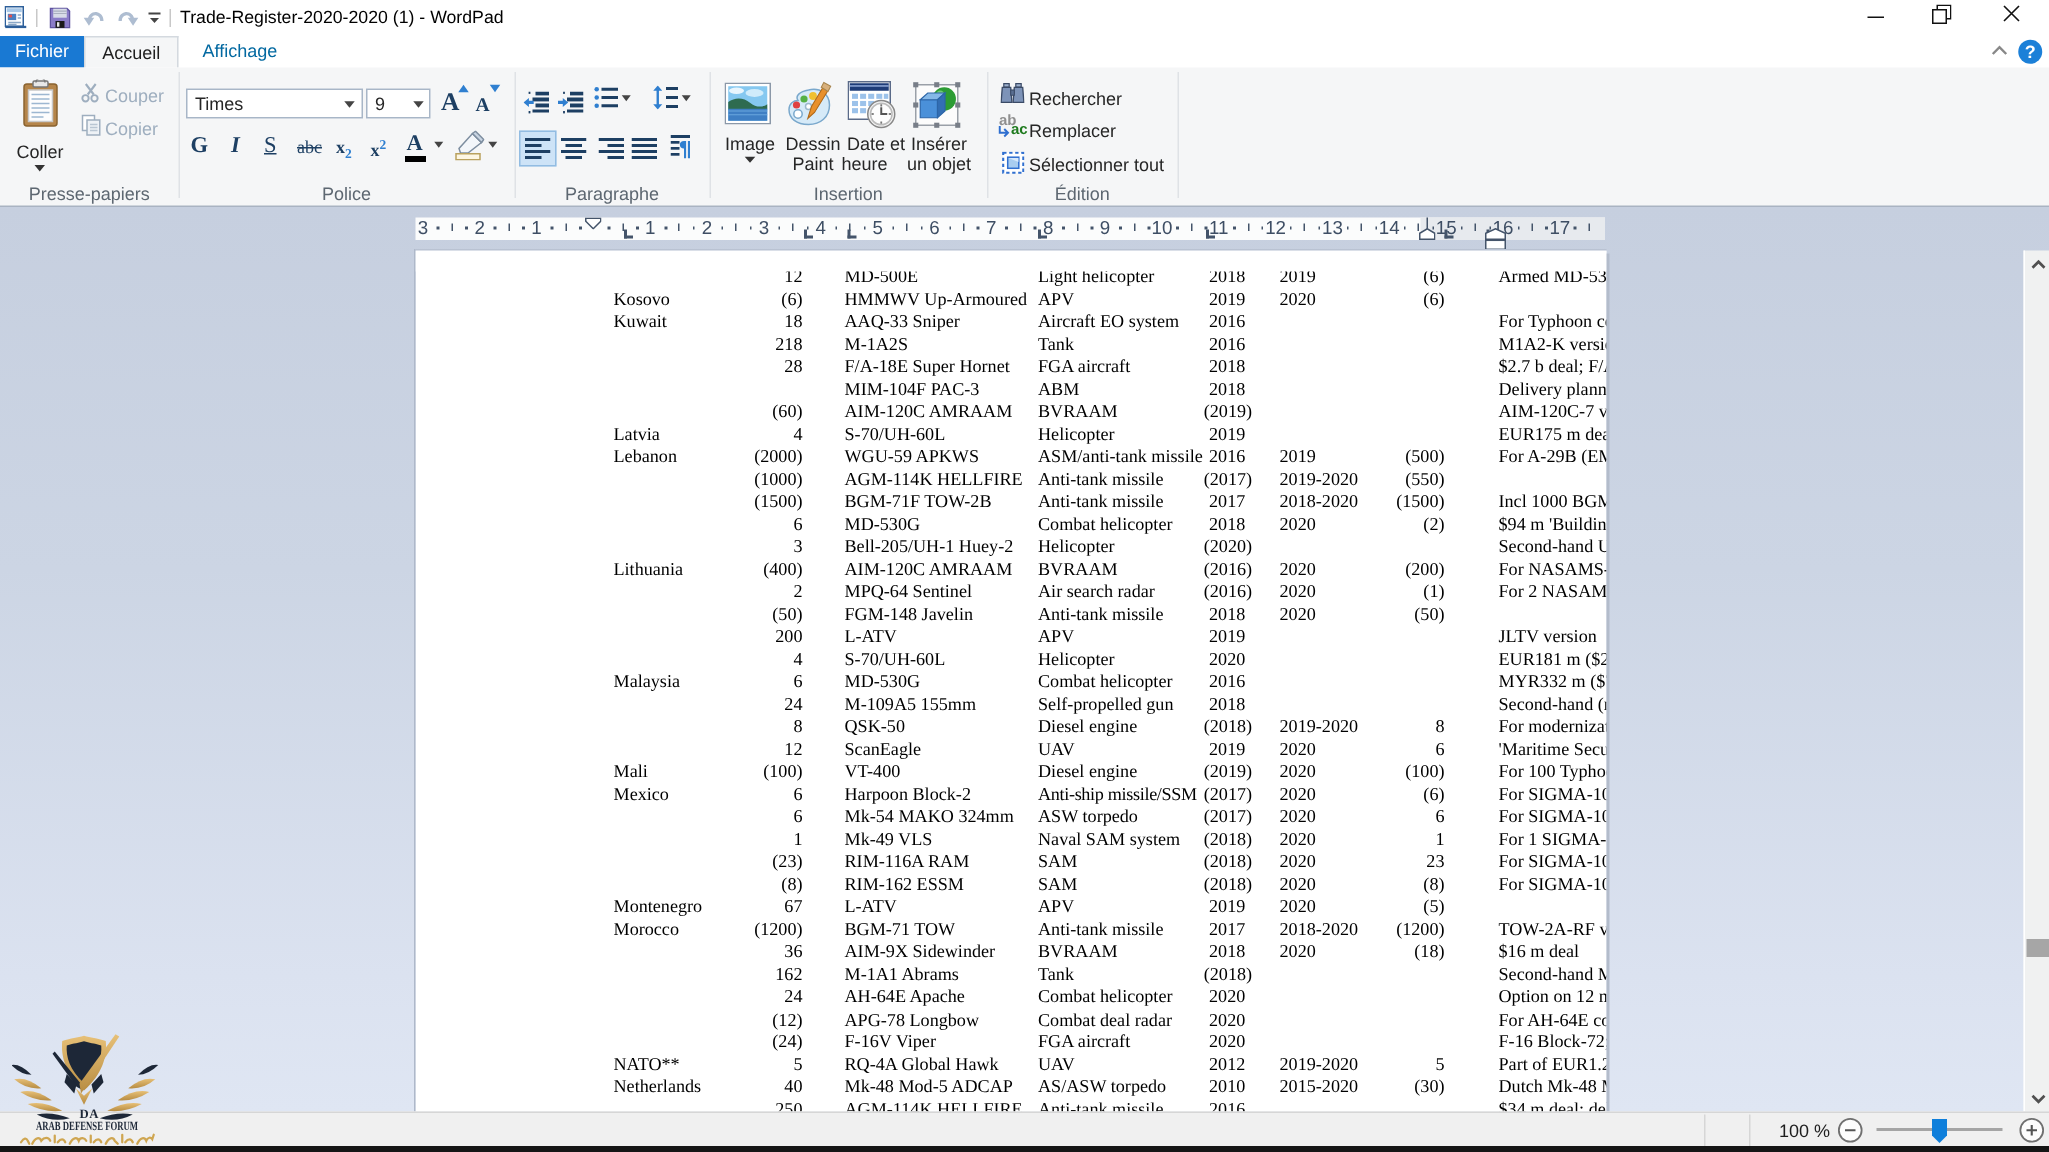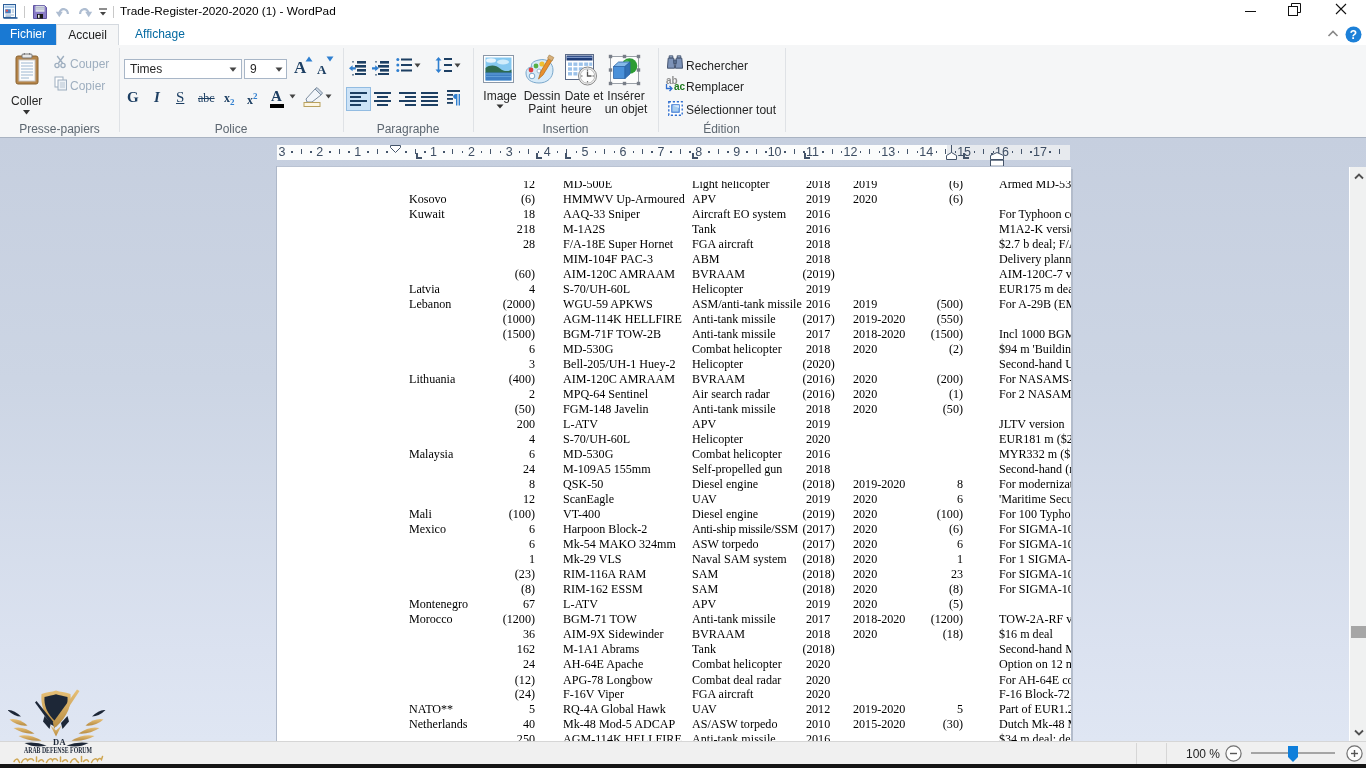--- a/index.html
+++ b/index.html
@@ -699,21 +699,21 @@
         <i class="c2">6</i>
         <i class="c3">Mk-54 MAKO 324mm</i>
         <i class="c4">ASW torpedo</i>
         <i class="c5p">(2017)</i>
         <i class="c6">2020</i>
         <i class="c7">6</i>
         <i class="c8">For SIGMA-10514 frigates</i>
       </div>
 <div class="row" style="top:385px">
         <i class="c2">1</i>
-        <i class="c3">Mk-29 VLS</i>
+        <i class="c3">Mk-49 VLS</i>
         <i class="c4">Naval SAM system</i>
         <i class="c5p">(2018)</i>
         <i class="c6">2020</i>
         <i class="c7">1</i>
         <i class="c8">For 1 SIGMA-10514 frigate</i>
       </div>
 <div class="row" style="top:400px">
         <i class="c2">(23)</i>
         <i class="c3">RIM-116A RAM</i>
         <i class="c4">SAM</i>

